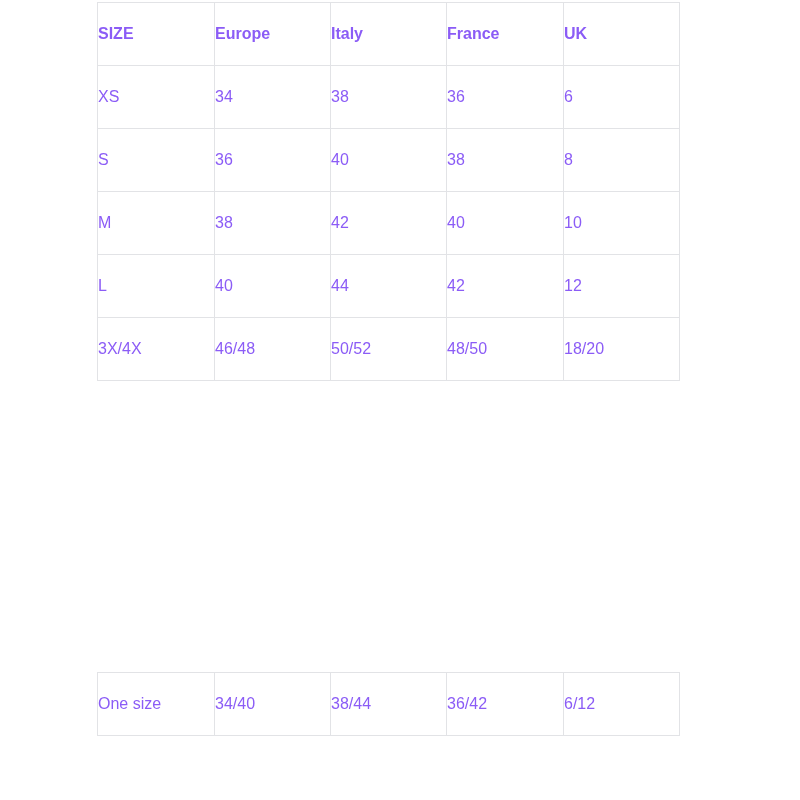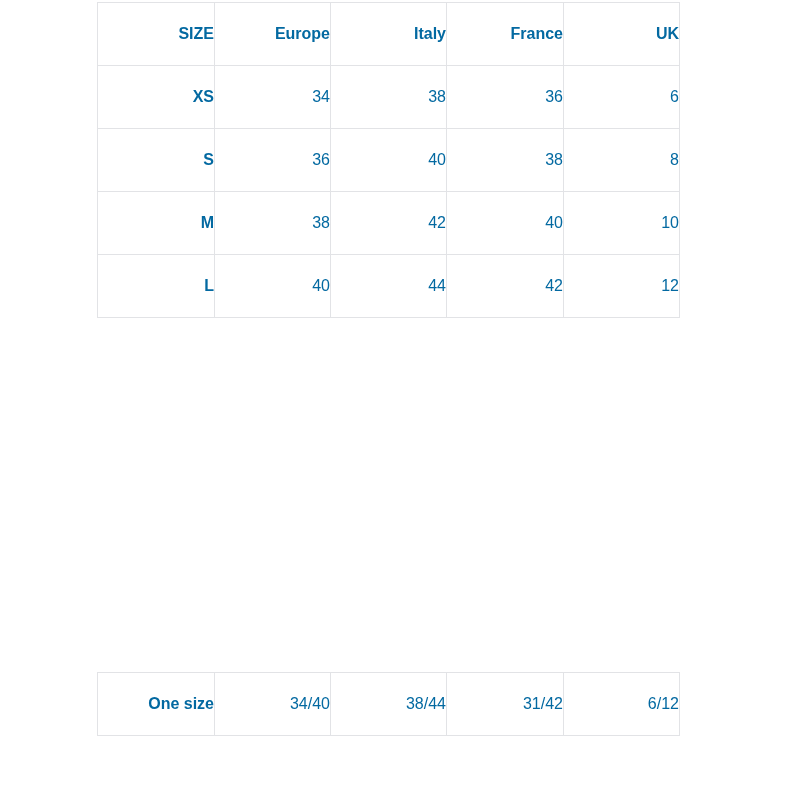--- a/index.html
+++ b/index.html
@@ -28,36 +28,36 @@
   }
   table.size-table col.c0 { width: 117px; }
   table.size-table col.c1 { width: 116px; }
   table.size-table col.c2 { width: 116px; }
   table.size-table col.c3 { width: 117px; }
   table.size-table col.c4 { width: 116px; }
 
   table.size-table td,
   table.size-table th {
     border: 1px solid #e2e3e6;
-    text-align: right;
+    text-align: left;
     vertical-align: middle;
     font-size: 16px;
-    color: #0369a1;
+    color: #8b5cf6;
     font-weight: normal;
     padding: 0;
   }
   .main-table td, .main-table th { height: 62px; }
   .second-table td, .second-table th { height: 62px; }
 
   table.size-table thead th {
     font-weight: bold;
     font-size: 16px;
   }
   table.size-table tbody td.rowhead {
-    font-weight: bold;
+    font-weight: normal;
   }
   .table-wrap-main {
     position: absolute;
     left: 97px;
     top: 2px;
   }
   .table-wrap-second {
     position: absolute;
     left: 97px;
     top: 672px;
@@ -108,38 +108,45 @@
           <td>40</td>
           <td>10</td>
         </tr>
         <tr>
           <td class="rowhead">L</td>
           <td>40</td>
           <td>44</td>
           <td>42</td>
           <td>12</td>
         </tr>
+        <tr>
+          <td class="rowhead">3X/4X</td>
+          <td>46/48</td>
+          <td>50/52</td>
+          <td>48/50</td>
+          <td>18/20</td>
+        </tr>
       </tbody>
     </table>
   </div>
 
   <div class="table-wrap-second">
     <table class="size-table second-table">
       <colgroup>
         <col class="c0">
           <col class="c1">
           <col class="c2">
           <col class="c3">
           <col class="c4">
       </colgroup>
       <tbody>
         <tr>
           <td class="rowhead">One size</td>
           <td>34/40</td>
           <td>38/44</td>
-          <td>31/42</td>
+          <td>36/42</td>
           <td>6/12</td>
         </tr>
       </tbody>
     </table>
   </div>
 
 </div>
 
 </body></html>

